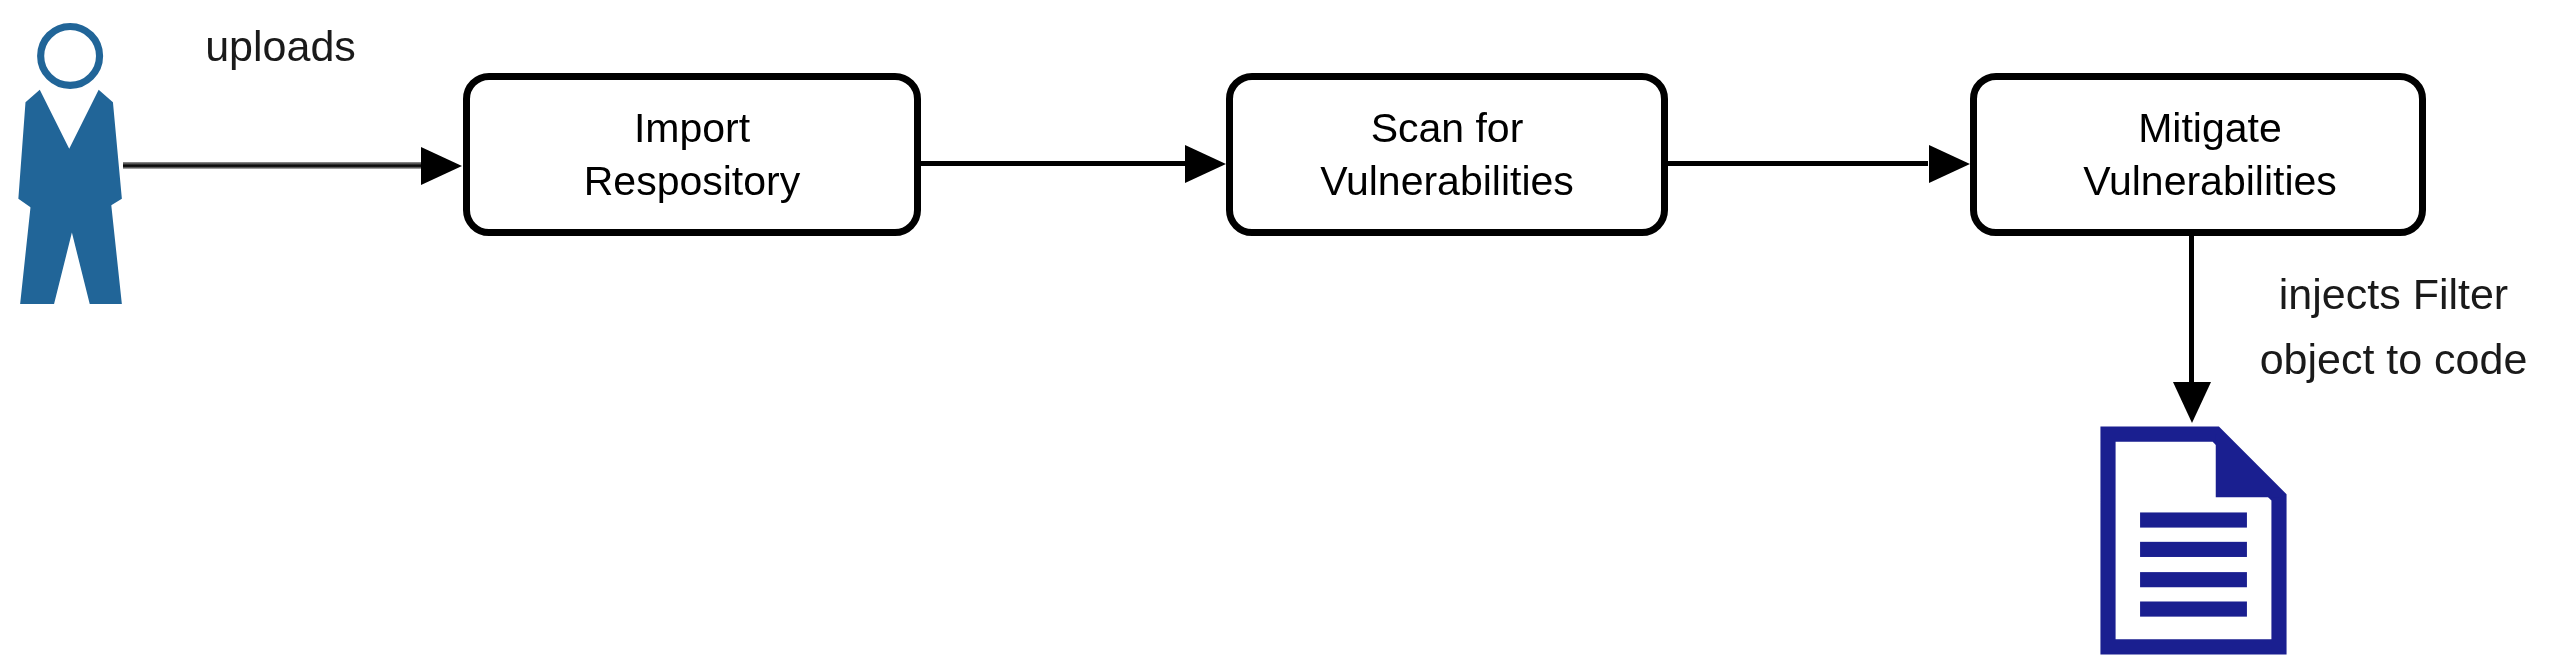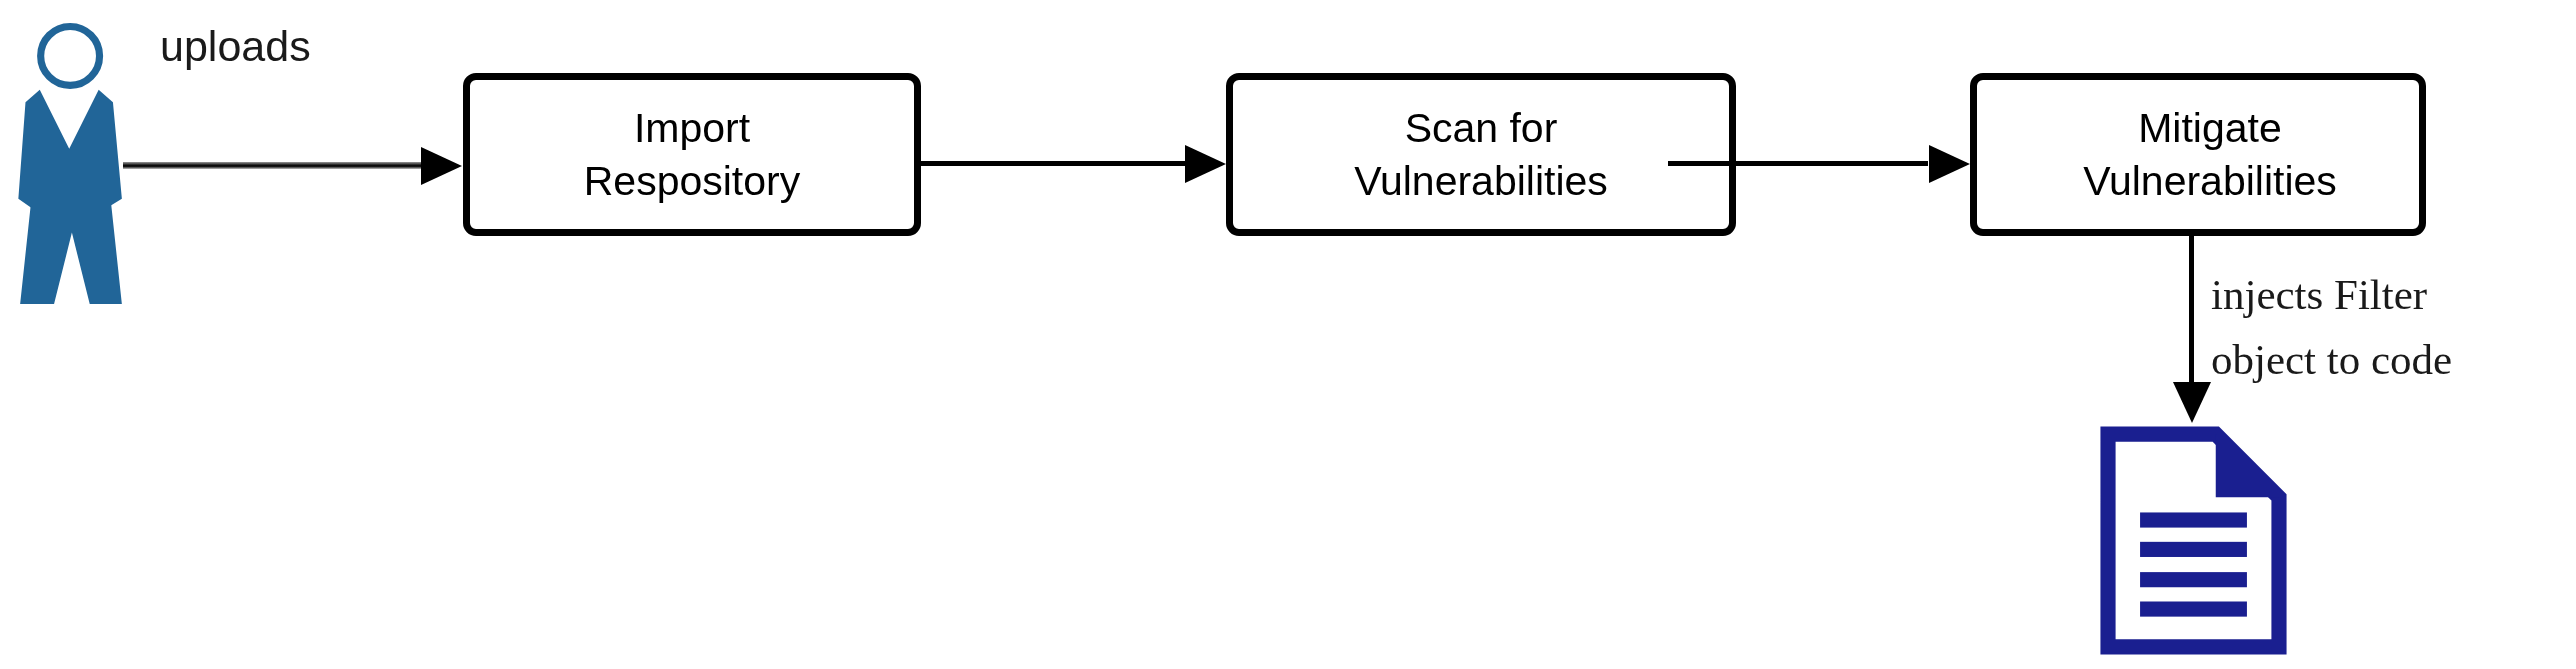--- a/index.html
+++ b/index.html
@@ -12,28 +12,28 @@
 
   
   .actor-svg{position:absolute;left:12.5px;top:12.5px;width:116px;height:300px;}
 
   
   .node{
     position:absolute;top:73px;height:163px;
     box-sizing:border-box;
     background:#ffffff;
     border:7.1px solid #000000;
-    border-radius:13px;
+    border-radius:26px;
     display:flex;flex-direction:column;
     align-items:center;justify-content:center;
     font-size:41px;line-height:53px;color:#000000;
     text-align:center;
   }
   .node-import{left:463px;width:458px;}
-  .node-scan{left:1226px;width:510px;}
+  .node-scan{left:1226px;width:442px;}
   .node-mitigate{left:1970px;width:456px;padding-left:24px;}
 
   
   .edge-line{position:absolute;background:#000000;}
   .edge-line-grad{
     position:absolute;
     background:linear-gradient(to bottom,#9a9a9a 0%,#111111 45%,#000000 60%,#c0c0c0 100%);
   }
   
   .head-right{
@@ -47,26 +47,26 @@
     position:absolute;width:0;height:0;
     border-left:19px solid transparent;
     border-right:19px solid transparent;
     border-top:41px solid #000000;
   }
 
   
   .edge-label{
     position:absolute;
     color:#1a1a1a;
-    text-align:left;
+    text-align:center;
     font-size:43px;line-height:65px;
     white-space:nowrap;
   }
   .edge-label-uploads{left:160px;top:14.3px;width:241px;}
-  .edge-label-injects{left:2211px;top:262px;width:365px;font-family:Liberation Serif, serif;}
+  .edge-label-injects{left:2211px;top:262px;width:365px;}
 
   
   .doc-svg{position:absolute;left:2100px;top:426px;width:187px;height:229px;}
 </style>
 </head>
 <body>
 
 <svg class="actor-svg" viewBox="0 0 130 336" xmlns="http://www.w3.org/2000/svg">
   <circle cx="64" cy="48" r="33" fill="none" stroke-width="8" stroke="#216598"></circle>
   <path d="M14,100 L30,86 L63,152 L96,86 L112,100 L122,208 L106,218 L20,218 L6,208 Z" fill="#216598"></path>

